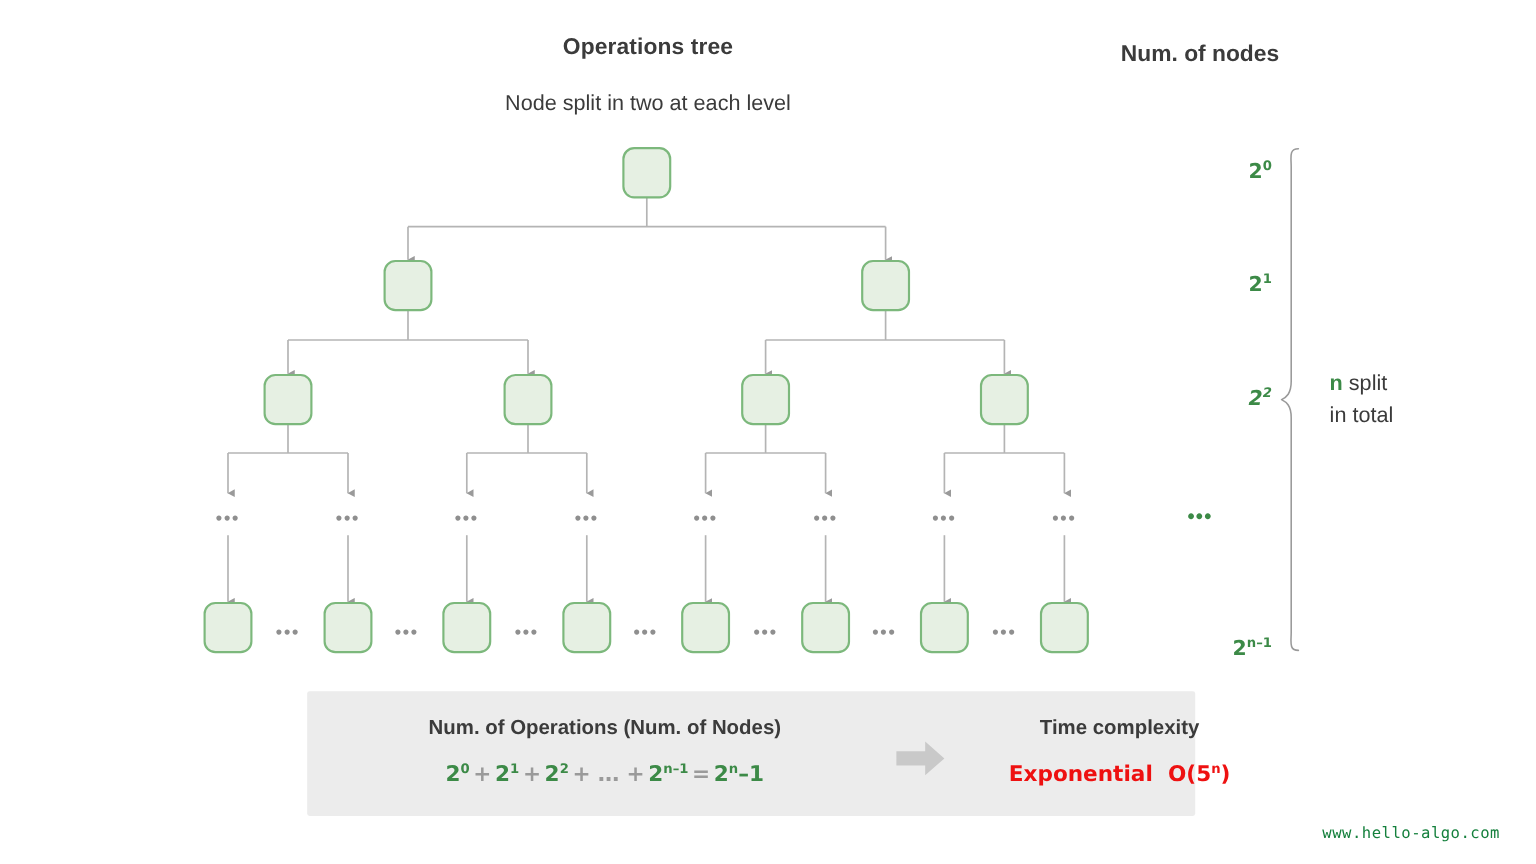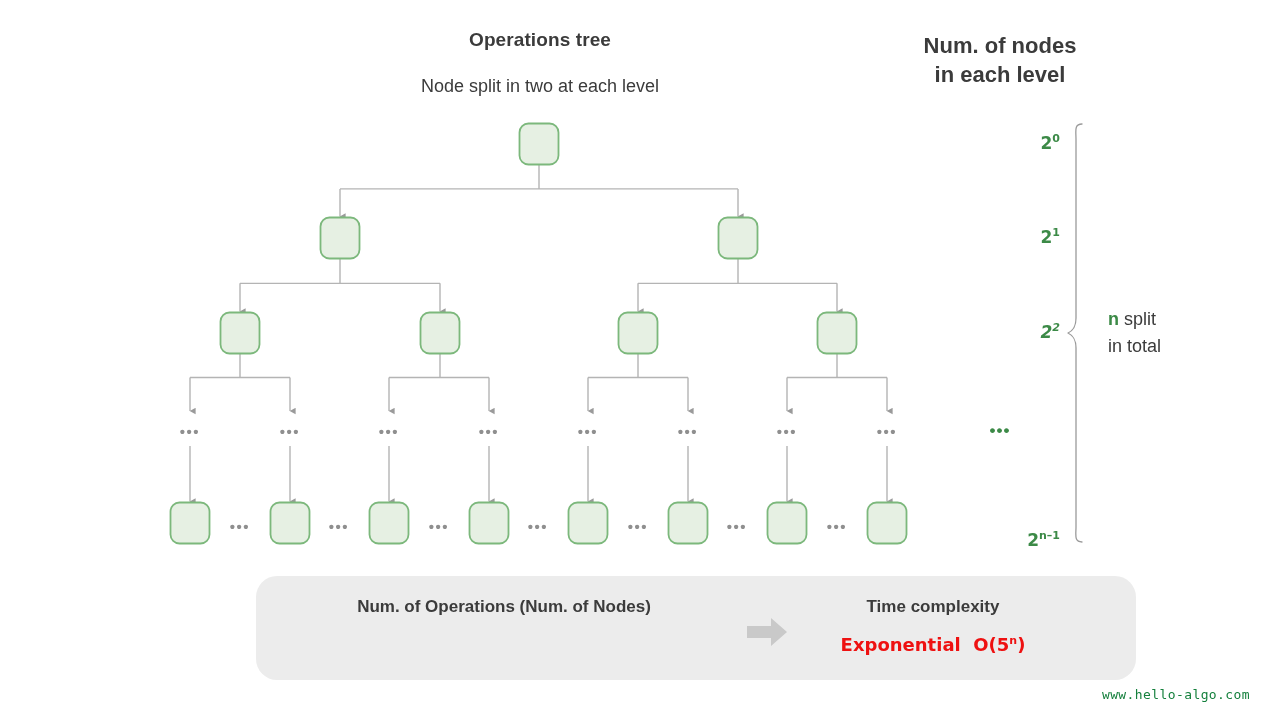--- a/index.html
+++ b/index.html
@@ -38,21 +38,21 @@
     color: #3b3b3b;
     line-height: 28px;
     margin-top: 19px;
   }
   .hdr-count {
     position: absolute;
     left: 880px;
     top: 31px;
     width: 240px;
     text-align: center;
-    font-size: 22px;
+    font-size: 19px;
     font-weight: bold;
     color: #3b3b3b;
     line-height: 29px;
   }
 
   
   #tree-canvas {
     position: absolute;
     left: 0;
     top: 0;
@@ -98,24 +98,24 @@
   .levels-note .nvar {
     color: #3c8a47;
     font-weight: bold;
   }
 
   
   .summary {
     position: absolute;
     left: 256px;
     top: 576px;
-    width: 880px;
+    width: 740px;
     height: 104px;
     background: #ececec;
-    border-radius: 21px;
+    border-radius: 2px;
   }
   .sum-left {
     position: absolute;
     left: 0;
     top: 18px;
     width: 496px;
     text-align: center;
   }
   .sum-right {
     position: absolute;
@@ -174,21 +174,20 @@
 </head>
 <body>
 
 <div class="hdr-tree">
   <div class="t1">Operations tree</div>
   <div class="t2">Node split in two at each level</div>
 </div>
 
 <div class="hdr-count">
   <div>Num. of nodes</div>
-  <div>in each level</div>
 </div>
 
 <svg id="tree-canvas" viewBox="0 0 1280 720" xmlns="http://www.w3.org/2000/svg">
   <defs>
     <marker id="arrowhead" markerWidth="7" markerHeight="7" refX="3.2" refY="5.6" orient="auto" markerUnits="userSpaceOnUse">
       <path d="M0,0 L6.4,0 L3.2,5.9 Z" fill="#9a9a9a"></path>
     </marker>
   </defs>
   <g id="tree-connectors">
       <line x1="539" y1="164.5" x2="539" y2="188.88" stroke="#b4b4b4" stroke-width="1.4"></line>
@@ -283,20 +282,21 @@
 
 <div class="levels-note">
   <span class="nvar">n</span>
   <span>split</span><br>
   <span>in total</span>
 </div>
 
 <div class="summary">
   <div class="sum-left">
     <div class="sum-title">Num. of Operations (Num. of Nodes)</div>
+    <div class="sum-formula" id="formula"><span class="g">2<sup>0</sup></span><span class="op">+</span><span class="g">2<sup>1</sup></span><span class="op">+</span><span class="g">2<sup>2</sup></span><span class="op">+</span><span class="op">…</span><span class="op">+</span><span class="g">2<sup>n–1</sup></span><span class="op">=</span><span class="g">2<sup>n</sup>–1</span></div>
   </div>
   <div class="sum-right">
     <div class="sum-title">Time complexity</div>
     <div class="sum-complexity">
       <span>Exponential</span>&nbsp;&nbsp;<span>O(5</span><sup>n</sup><span>)</span>
     </div>
   </div>
 </div>
 
 <svg class="arrow-block" viewBox="0 0 44 32" xmlns="http://www.w3.org/2000/svg">

